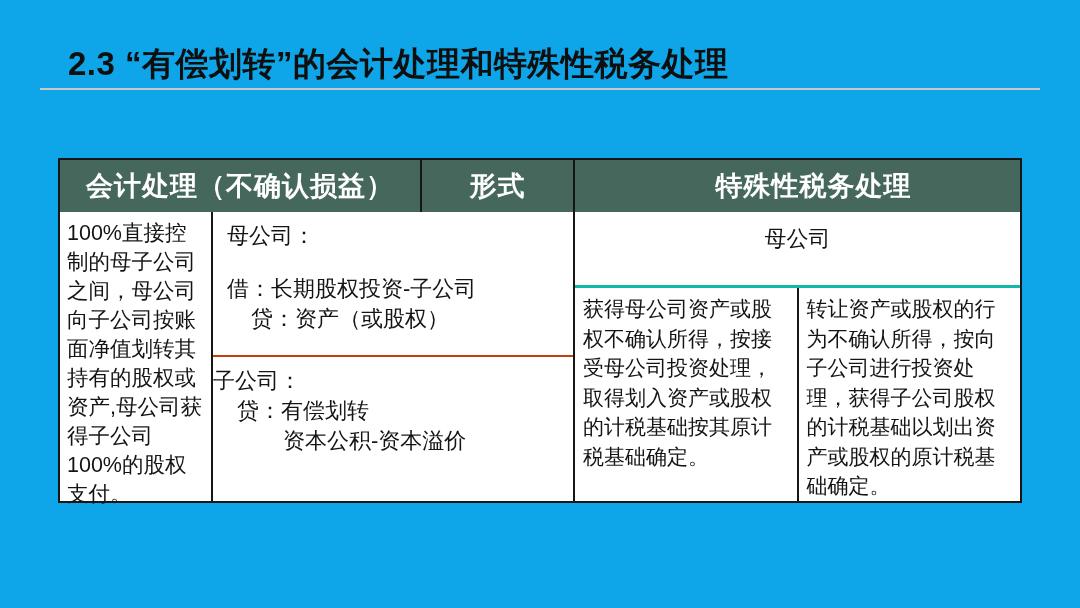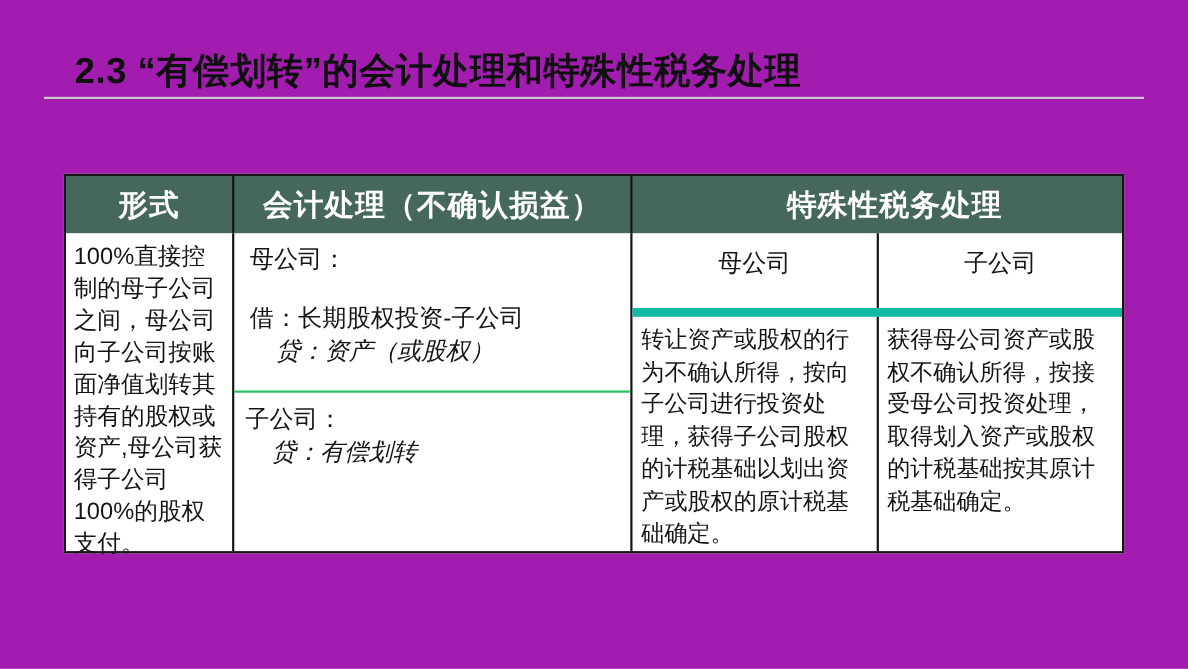--- a/index.html
+++ b/index.html
@@ -4,21 +4,21 @@
 <style>
   * { margin: 0; padding: 0; box-sizing: border-box; }
   html, body { width: 1080px; height: 608px; }
   body {
     background: #ffffff;
     font-family: "Liberation Sans", "DejaVu Sans", sans-serif;
     color: #141414;
     position: relative;
     overflow: hidden;
   }
-  .slide { position: absolute; inset: 0; background: #a21caf; }
+  .slide { position: absolute; inset: 0; background: #0ea5e9; }
 
   .page-title {
     position: absolute;
     left: 68px;
     top: 42px;
     font-size: 33px;
     font-weight: bold;
     color: #0f0f0f;
     letter-spacing: 0.5px;
     white-space: nowrap;
@@ -79,34 +79,34 @@
   .col-acct {
     width: 362px;
     border-right: 2px solid #161616;
     display: flex;
     flex-direction: column;
     font-size: 22px;
     line-height: 30px;
   }
   .acct-top {
     height: 145px;
-    border-bottom: 2px solid #22c55e;
+    border-bottom: 2px solid #c2410c;
     padding: 9px 10px 0 14px;
     overflow: hidden;
   }
-  .acct-bottom { flex: 1; padding: 9px 10px 0 10px; overflow: hidden; }
+  .acct-bottom { flex: 1; padding: 9px 10px 0 0; overflow: hidden; }
   .entry-debit { margin-top: 23px; }
-  .indent-1 { padding-left: 24px; font-style: italic; }
+  .indent-1 { padding-left: 24px; }
   .indent-3 { padding-left: 70px; }
 
   .col-tax { flex: 1; display: flex; flex-direction: column; }
   .tax-hdr {
     height: 76px;
     display: flex;
-    border-bottom: 8px solid #14b8a6;
+    border-bottom: 3px solid #14b8a6;
     flex: 0 0 auto;
     font-size: 22px;
   }
   .tax-hdr-cell {
     flex: 1;
     text-align: center;
     padding-top: 12px;
     border-right: 2px solid #161616;
   }
   .tax-hdr-cell:last-child { border-right: none; }
@@ -125,47 +125,47 @@
 
 <div class="slide">
 
   <div class="page-title">2.3 “有偿划转”的会计处理和特殊性税务处理</div>
 
   <div class="title-rule"></div>
 
   <div class="tbl">
 
     <div class="hdr">
+      <div class="hdr-cell hdr-c2">会计处理（不确认损益）</div>
       <div class="hdr-cell hdr-c1">形式</div>
-      <div class="hdr-cell hdr-c2">会计处理（不确认损益）</div>
       <div class="hdr-cell hdr-c3">特殊性税务处理</div>
     </div>
 
     <div class="tbody">
 
       <div class="col-form">100%直接控制的母子公司之间，母公司向子公司按账面净值划转其持有的股权或资产,母公司获得子公司100%的股权支付。</div>
 
       <div class="col-acct">
         <div class="acct-top">
           <div>母公司：</div>
           <div class="entry-debit">借：长期股权投资-子公司</div>
           <div class="indent-1">贷：资产（或股权）</div>
         </div>
         <div class="acct-bottom">
           <div>子公司：</div>
           <div class="indent-1">贷：有偿划转</div>
+          <div class="indent-3">资本公积-资本溢价</div>
         </div>
       </div>
 
       <div class="col-tax">
         <div class="tax-hdr">
           <div class="tax-hdr-cell">母公司</div>
-          <div class="tax-hdr-cell">子公司</div>
         </div>
         <div class="tax-body">
+          <div class="tax-cell">获得母公司资产或股权不确认所得，按接受母公司投资处理，取得划入资产或股权的计税基础按其原计税基础确定。</div>
           <div class="tax-cell">转让资产或股权的行为不确认所得，按向子公司进行投资处理，获得子公司股权的计税基础以划出资产或股权的原计税基础确定。</div>
-          <div class="tax-cell">获得母公司资产或股权不确认所得，按接受母公司投资处理，取得划入资产或股权的计税基础按其原计税基础确定。</div>
         </div>
       </div>
 
     </div>
   </div>
 </div>
 
 </body></html>

